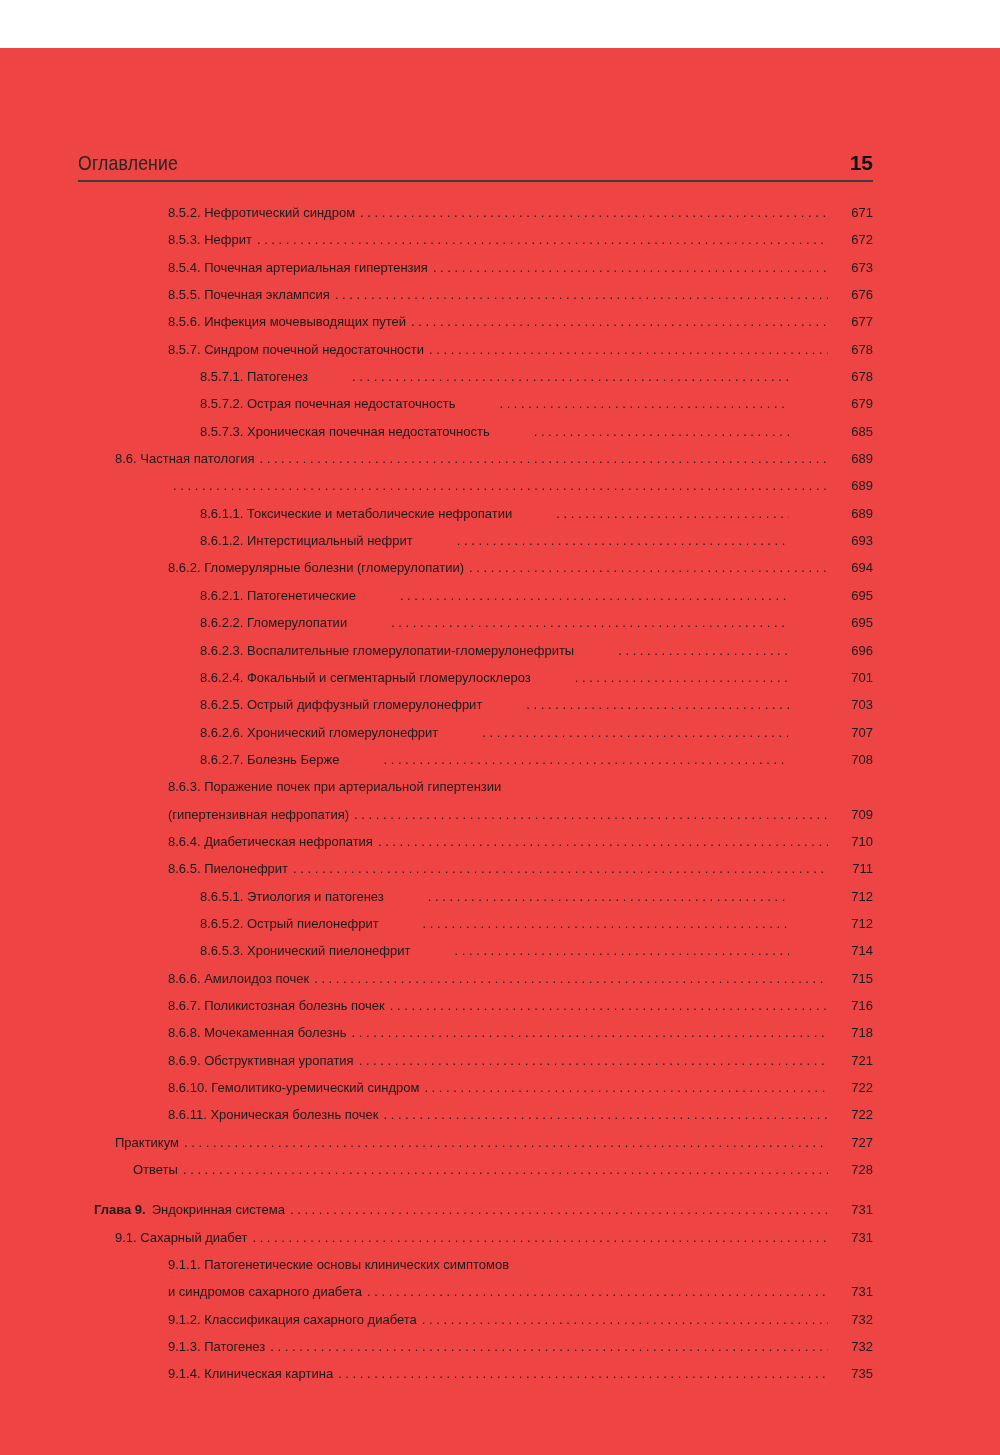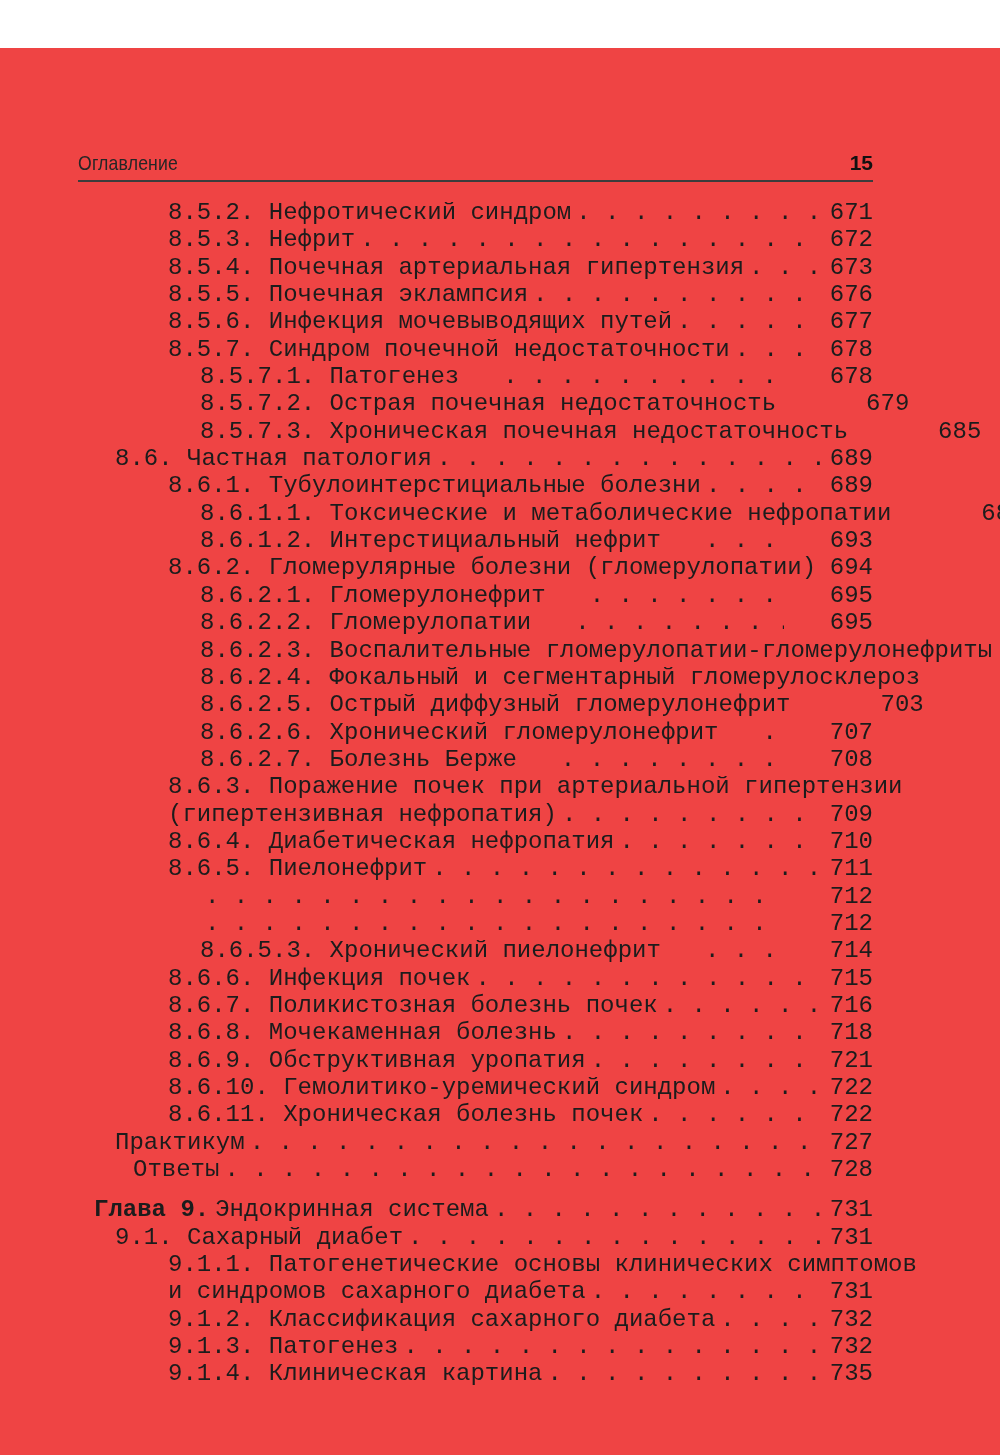--- a/index.html
+++ b/index.html
@@ -44,22 +44,22 @@
     color: #111;
   }
   .head-rule {
     margin-top: 6px;
     height: 2px;
     background: #3c3c3c;
   }
   
   .toc {
     margin-top: 17px;
-    font-family: Liberation Mono, monospace;
-    font-size: 24px;
+    font-family: Liberation Sans, sans-serif;
+    font-size: 13px;
     line-height: 27.35px;
   }
   .toc-row {
     display: flex;
     align-items: baseline;
     white-space: nowrap;
   }
   .toc-row.gap-before { margin-top: 13px; }
   .lv0 { padding-left: 16px; }
   .lv1 { padding-left: 37px; }
@@ -140,41 +140,40 @@
           <span class="t-text">8.5.7.3. Хроническая почечная недостаточность</span>
           <span class="dots">. . . . . . . . . . . . . . . . . . . . . . . . . . . . . . . . . . . . . . . . . . . . . . . . . . . . . . . . . . . . . . . . . . . . . . . . . . . . . . . . . . . . . . . . . . . . . . . . . . . . . . . . . . . . . . . . . . . . . . . . . . . . . . . . . . . . . . . . . . . . . . . . . . . . . . . . . . . . . . . . </span>
           <span class="pg">685</span>
         </div>
         <div class="toc-row lv1">
           <span class="t-text">8.6. Частная патология</span>
           <span class="dots">. . . . . . . . . . . . . . . . . . . . . . . . . . . . . . . . . . . . . . . . . . . . . . . . . . . . . . . . . . . . . . . . . . . . . . . . . . . . . . . . . . . . . . . . . . . . . . . . . . . . . . . . . . . . . . . . . . . . . . . . . . . . . . . . . . . . . . . . . . . . . . . . . . . . . . . . . . . . . . . . </span>
           <span class="pg">689</span>
         </div>
         <div class="toc-row lv3">
-          <span class="t-text">8.6.1. Тубулоинтерстициальные болезни</span>
           <span class="dots">. . . . . . . . . . . . . . . . . . . . . . . . . . . . . . . . . . . . . . . . . . . . . . . . . . . . . . . . . . . . . . . . . . . . . . . . . . . . . . . . . . . . . . . . . . . . . . . . . . . . . . . . . . . . . . . . . . . . . . . . . . . . . . . . . . . . . . . . . . . . . . . . . . . . . . . . . . . . . . . . </span>
           <span class="pg">689</span>
         </div>
         <div class="toc-row lv4">
           <span class="t-text">8.6.1.1. Токсические и метаболические нефропатии</span>
           <span class="dots">. . . . . . . . . . . . . . . . . . . . . . . . . . . . . . . . . . . . . . . . . . . . . . . . . . . . . . . . . . . . . . . . . . . . . . . . . . . . . . . . . . . . . . . . . . . . . . . . . . . . . . . . . . . . . . . . . . . . . . . . . . . . . . . . . . . . . . . . . . . . . . . . . . . . . . . . . . . . . . . . </span>
           <span class="pg">689</span>
         </div>
         <div class="toc-row lv4">
           <span class="t-text">8.6.1.2. Интерстициальный нефрит</span>
           <span class="dots">. . . . . . . . . . . . . . . . . . . . . . . . . . . . . . . . . . . . . . . . . . . . . . . . . . . . . . . . . . . . . . . . . . . . . . . . . . . . . . . . . . . . . . . . . . . . . . . . . . . . . . . . . . . . . . . . . . . . . . . . . . . . . . . . . . . . . . . . . . . . . . . . . . . . . . . . . . . . . . . . </span>
           <span class="pg">693</span>
         </div>
         <div class="toc-row lv3">
           <span class="t-text">8.6.2. Гломерулярные болезни (гломерулопатии)</span>
           <span class="dots">. . . . . . . . . . . . . . . . . . . . . . . . . . . . . . . . . . . . . . . . . . . . . . . . . . . . . . . . . . . . . . . . . . . . . . . . . . . . . . . . . . . . . . . . . . . . . . . . . . . . . . . . . . . . . . . . . . . . . . . . . . . . . . . . . . . . . . . . . . . . . . . . . . . . . . . . . . . . . . . . </span>
           <span class="pg">694</span>
         </div>
         <div class="toc-row lv4">
-          <span class="t-text">8.6.2.1. Гломерулонефрит</span>
+          <span class="t-text">8.6.2.1. Патогенетические</span>
           <span class="dots">. . . . . . . . . . . . . . . . . . . . . . . . . . . . . . . . . . . . . . . . . . . . . . . . . . . . . . . . . . . . . . . . . . . . . . . . . . . . . . . . . . . . . . . . . . . . . . . . . . . . . . . . . . . . . . . . . . . . . . . . . . . . . . . . . . . . . . . . . . . . . . . . . . . . . . . . . . . . . . . . </span>
           <span class="pg">695</span>
         </div>
         <div class="toc-row lv4">
           <span class="t-text">8.6.2.2. Гломерулопатии</span>
           <span class="dots">. . . . . . . . . . . . . . . . . . . . . . . . . . . . . . . . . . . . . . . . . . . . . . . . . . . . . . . . . . . . . . . . . . . . . . . . . . . . . . . . . . . . . . . . . . . . . . . . . . . . . . . . . . . . . . . . . . . . . . . . . . . . . . . . . . . . . . . . . . . . . . . . . . . . . . . . . . . . . . . . </span>
           <span class="pg">695</span>
         </div>
         <div class="toc-row lv4">
           <span class="t-text">8.6.2.3. Воспалительные гломерулопатии-гломерулонефриты</span>
@@ -213,34 +212,36 @@
           <span class="t-text">8.6.4. Диабетическая нефропатия</span>
           <span class="dots">. . . . . . . . . . . . . . . . . . . . . . . . . . . . . . . . . . . . . . . . . . . . . . . . . . . . . . . . . . . . . . . . . . . . . . . . . . . . . . . . . . . . . . . . . . . . . . . . . . . . . . . . . . . . . . . . . . . . . . . . . . . . . . . . . . . . . . . . . . . . . . . . . . . . . . . . . . . . . . . . </span>
           <span class="pg">710</span>
         </div>
         <div class="toc-row lv3">
           <span class="t-text">8.6.5. Пиелонефрит</span>
           <span class="dots">. . . . . . . . . . . . . . . . . . . . . . . . . . . . . . . . . . . . . . . . . . . . . . . . . . . . . . . . . . . . . . . . . . . . . . . . . . . . . . . . . . . . . . . . . . . . . . . . . . . . . . . . . . . . . . . . . . . . . . . . . . . . . . . . . . . . . . . . . . . . . . . . . . . . . . . . . . . . . . . . </span>
           <span class="pg">711</span>
         </div>
         <div class="toc-row lv4">
+          <span class="t-text">8.6.5.1. Этиология и патогенез</span>
           <span class="dots">. . . . . . . . . . . . . . . . . . . . . . . . . . . . . . . . . . . . . . . . . . . . . . . . . . . . . . . . . . . . . . . . . . . . . . . . . . . . . . . . . . . . . . . . . . . . . . . . . . . . . . . . . . . . . . . . . . . . . . . . . . . . . . . . . . . . . . . . . . . . . . . . . . . . . . . . . . . . . . . . </span>
           <span class="pg">712</span>
         </div>
         <div class="toc-row lv4">
+          <span class="t-text">8.6.5.2. Острый пиелонефрит</span>
           <span class="dots">. . . . . . . . . . . . . . . . . . . . . . . . . . . . . . . . . . . . . . . . . . . . . . . . . . . . . . . . . . . . . . . . . . . . . . . . . . . . . . . . . . . . . . . . . . . . . . . . . . . . . . . . . . . . . . . . . . . . . . . . . . . . . . . . . . . . . . . . . . . . . . . . . . . . . . . . . . . . . . . . </span>
           <span class="pg">712</span>
         </div>
         <div class="toc-row lv4">
           <span class="t-text">8.6.5.3. Хронический пиелонефрит</span>
           <span class="dots">. . . . . . . . . . . . . . . . . . . . . . . . . . . . . . . . . . . . . . . . . . . . . . . . . . . . . . . . . . . . . . . . . . . . . . . . . . . . . . . . . . . . . . . . . . . . . . . . . . . . . . . . . . . . . . . . . . . . . . . . . . . . . . . . . . . . . . . . . . . . . . . . . . . . . . . . . . . . . . . . </span>
           <span class="pg">714</span>
         </div>
         <div class="toc-row lv3">
-          <span class="t-text">8.6.6. Инфекция почек</span>
+          <span class="t-text">8.6.6. Амилоидоз почек</span>
           <span class="dots">. . . . . . . . . . . . . . . . . . . . . . . . . . . . . . . . . . . . . . . . . . . . . . . . . . . . . . . . . . . . . . . . . . . . . . . . . . . . . . . . . . . . . . . . . . . . . . . . . . . . . . . . . . . . . . . . . . . . . . . . . . . . . . . . . . . . . . . . . . . . . . . . . . . . . . . . . . . . . . . . </span>
           <span class="pg">715</span>
         </div>
         <div class="toc-row lv3">
           <span class="t-text">8.6.7. Поликистозная болезнь почек</span>
           <span class="dots">. . . . . . . . . . . . . . . . . . . . . . . . . . . . . . . . . . . . . . . . . . . . . . . . . . . . . . . . . . . . . . . . . . . . . . . . . . . . . . . . . . . . . . . . . . . . . . . . . . . . . . . . . . . . . . . . . . . . . . . . . . . . . . . . . . . . . . . . . . . . . . . . . . . . . . . . . . . . . . . . </span>
           <span class="pg">716</span>
         </div>
         <div class="toc-row lv3">
           <span class="t-text">8.6.8. Мочекаменная болезнь</span>

